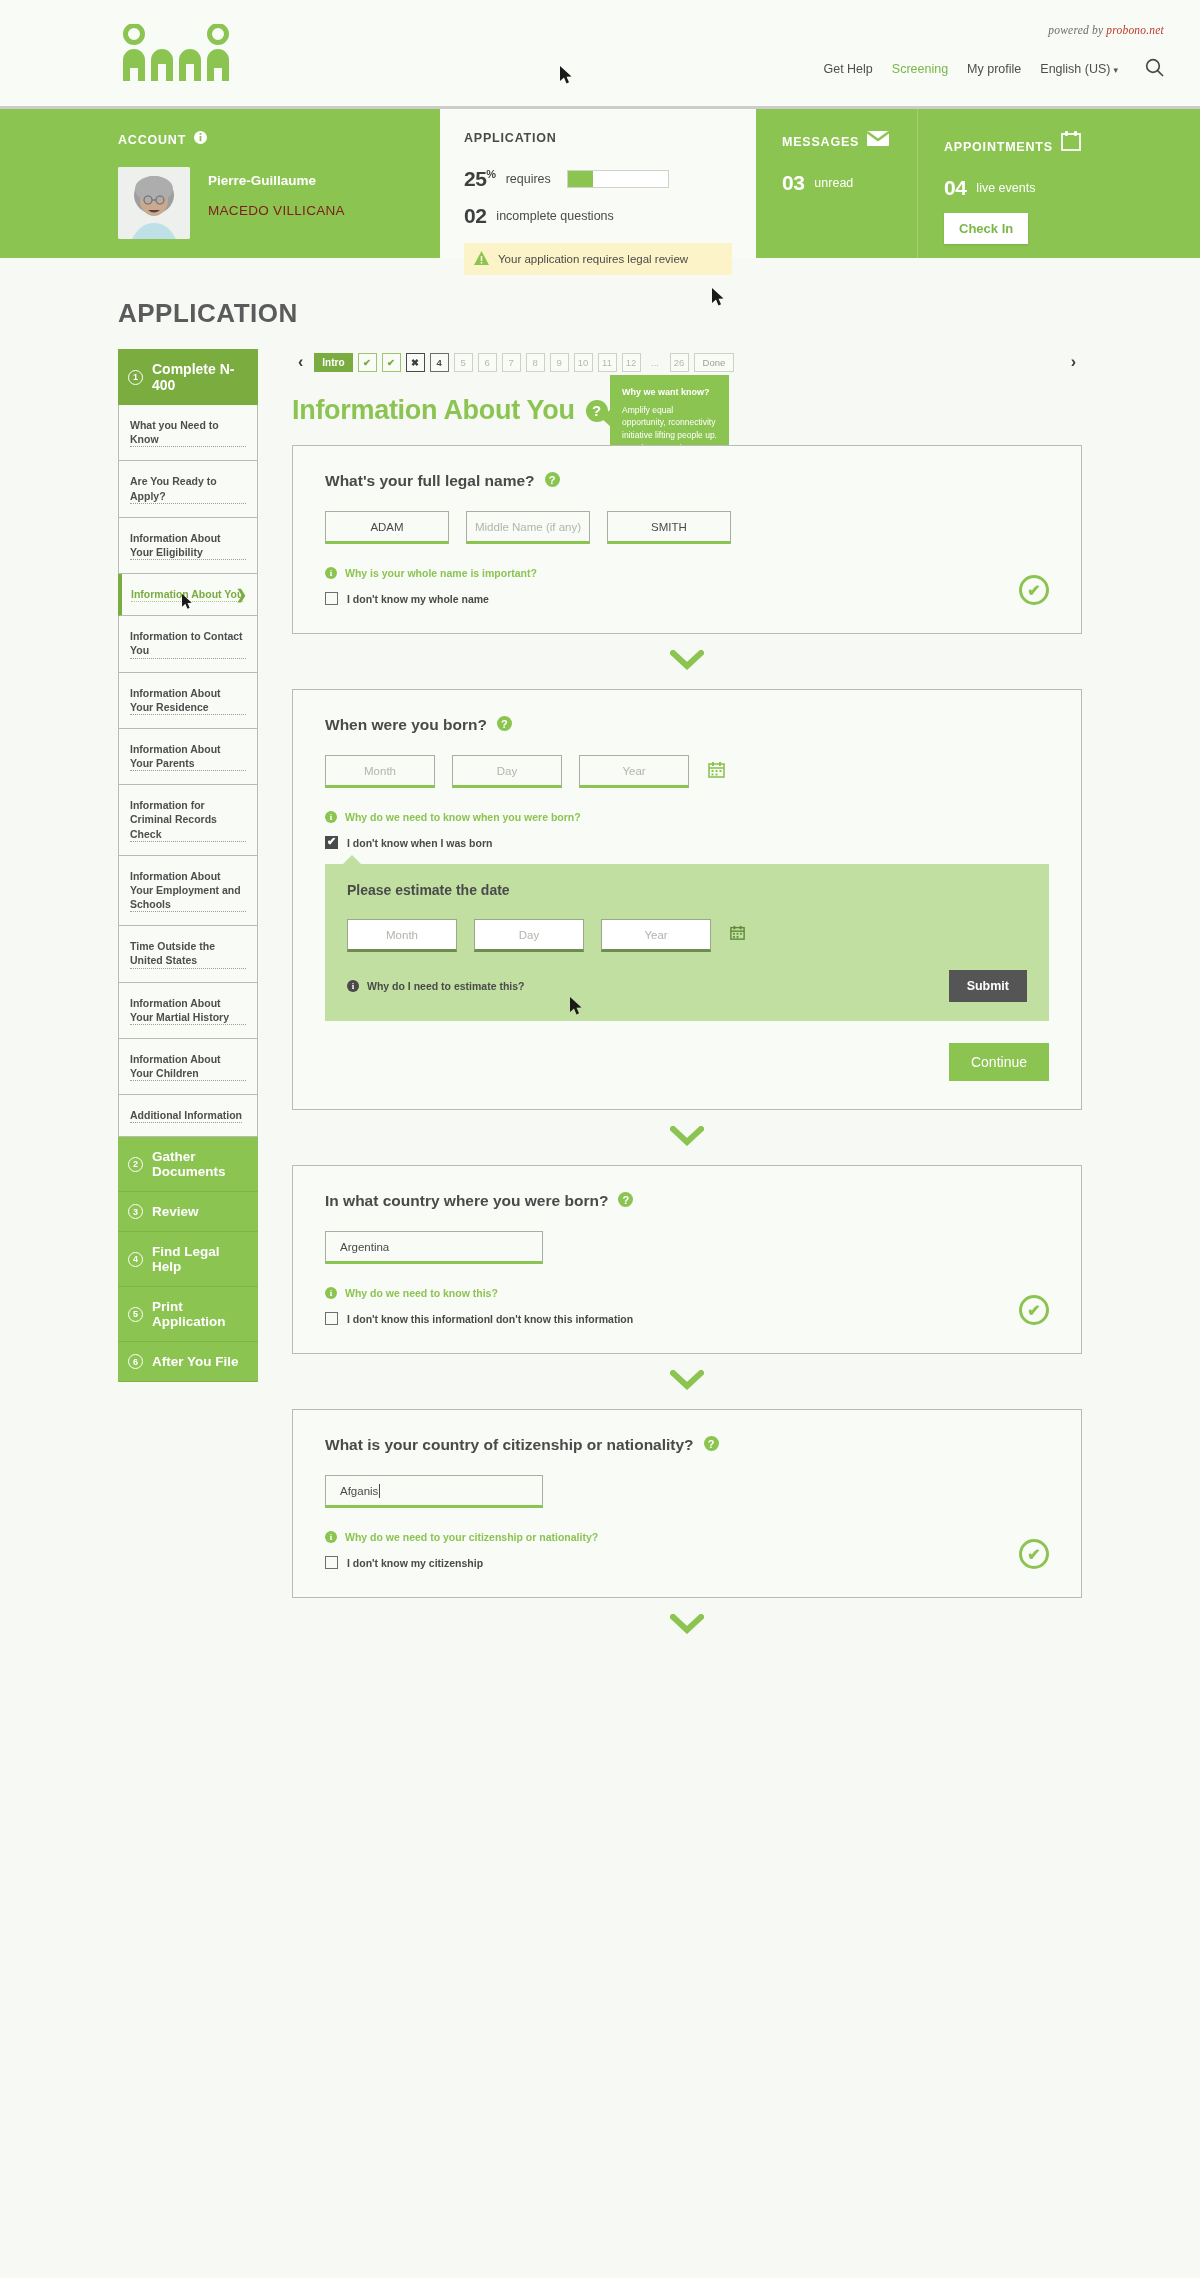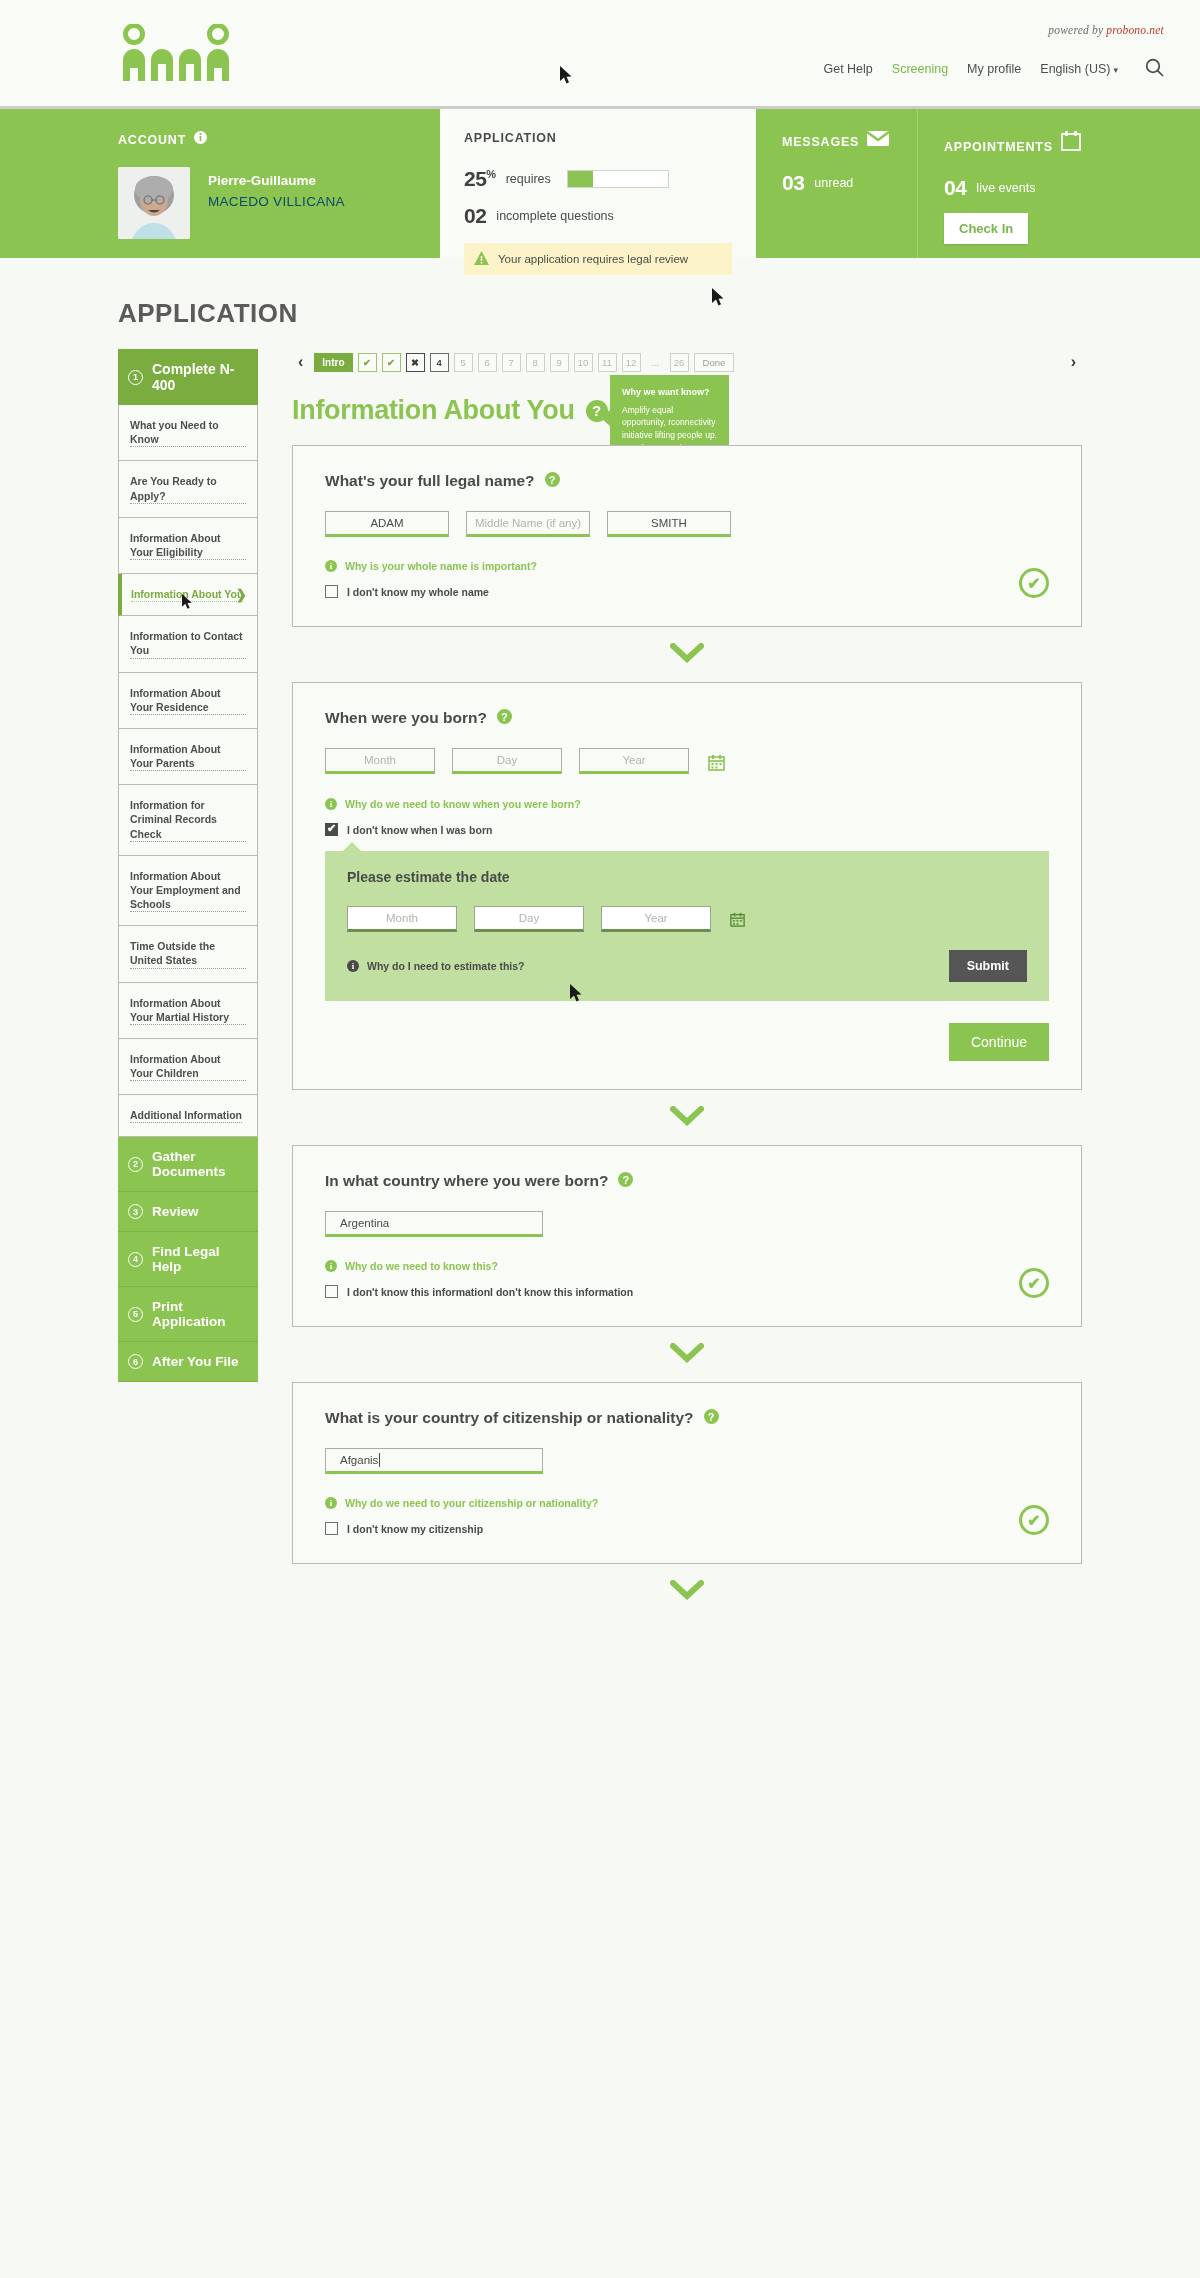--- a/index.html
+++ b/index.html
@@ -45,21 +45,21 @@
     padding: 22px 0 0 118px; position: relative;
   }
   .sb-label { font-size: 12.5px; font-weight: bold; letter-spacing: .8px; display: flex; align-items: flex-end; gap: 8px; }
   .avatar-row { display: flex; align-items: flex-start; gap: 18px; margin-top: 20px; }
   .avatar {
     width: 72px; height: 72px; border-radius: 2px; overflow: hidden;
     background: #dfe3e0; flex: none;
   }
   .uname { padding-top: 6px; }
   .uname .first { font-weight: bold; font-size: 13.5px; color: #ffffff; }
-  .uname .last { font-size: 13.5px; color: #0c4a6e; margin-top: 6px; letter-spacing: .3px; }
+  .uname .last { font-size: 13.5px; color: #7f1d1d; margin-top: 15px; letter-spacing: .3px; }
 
   .sb-application {
     width: 316px; background: #f9fbf7; color: #4a4a4a;
     padding: 22px 24px 0 24px; position: relative;
   }
   .sb-application .sb-label { color: #4a4a4a; }
   .prog-row { display: flex; align-items: center; gap: 10px; margin-top: 22px; }
   .bignum { font-size: 21px; font-weight: bold; color: #3f3f3f; letter-spacing: -.5px; }
   .bignum sup { font-size: 11px; font-weight: bold; }
   .smalltxt { font-size: 12.5px; color: #4a4a4a; }
@@ -156,21 +156,21 @@
   .card {
     background: #f9fbf7; border: 1px solid #b8bcb4; margin-top: 19px;
     padding: 26px 32px 28px 32px; position: relative;
   }
   .q-row { display: flex; align-items: flex-start; gap: 10px; }
   .q-text { font-size: 15.5px; font-weight: bold; color: #4a4a4a; }
   .qmark.sm { width: 15px; height: 15px; font-size: 11px; }
 
   .fields { display: flex; gap: 17px; margin-top: 21px; align-items: flex-start; }
   .fld {
-    height: 26px; border: 1px solid #a8aea2; border-bottom: 3px solid #8cc452;
+    height: 33px; border: 1px solid #a8aea2; border-bottom: 3px solid #8cc452;
     background: #f9fbf7; font-family: "Liberation Sans", sans-serif;
     font-size: 11.5px; color: #4a4a4a; text-align: center;
     display: flex; align-items: center; justify-content: center; cursor: text;
   }
   .fld.ph { color: #b1b5ab; }
   .fld.name { width: 124px; }
   .fld.date { width: 110px; }
   .fld.wide { width: 218px; justify-content: flex-start; padding-left: 14px; text-align: left; }
   .cal-icon { margin-top: 6px; margin-left: 2px; }
 

